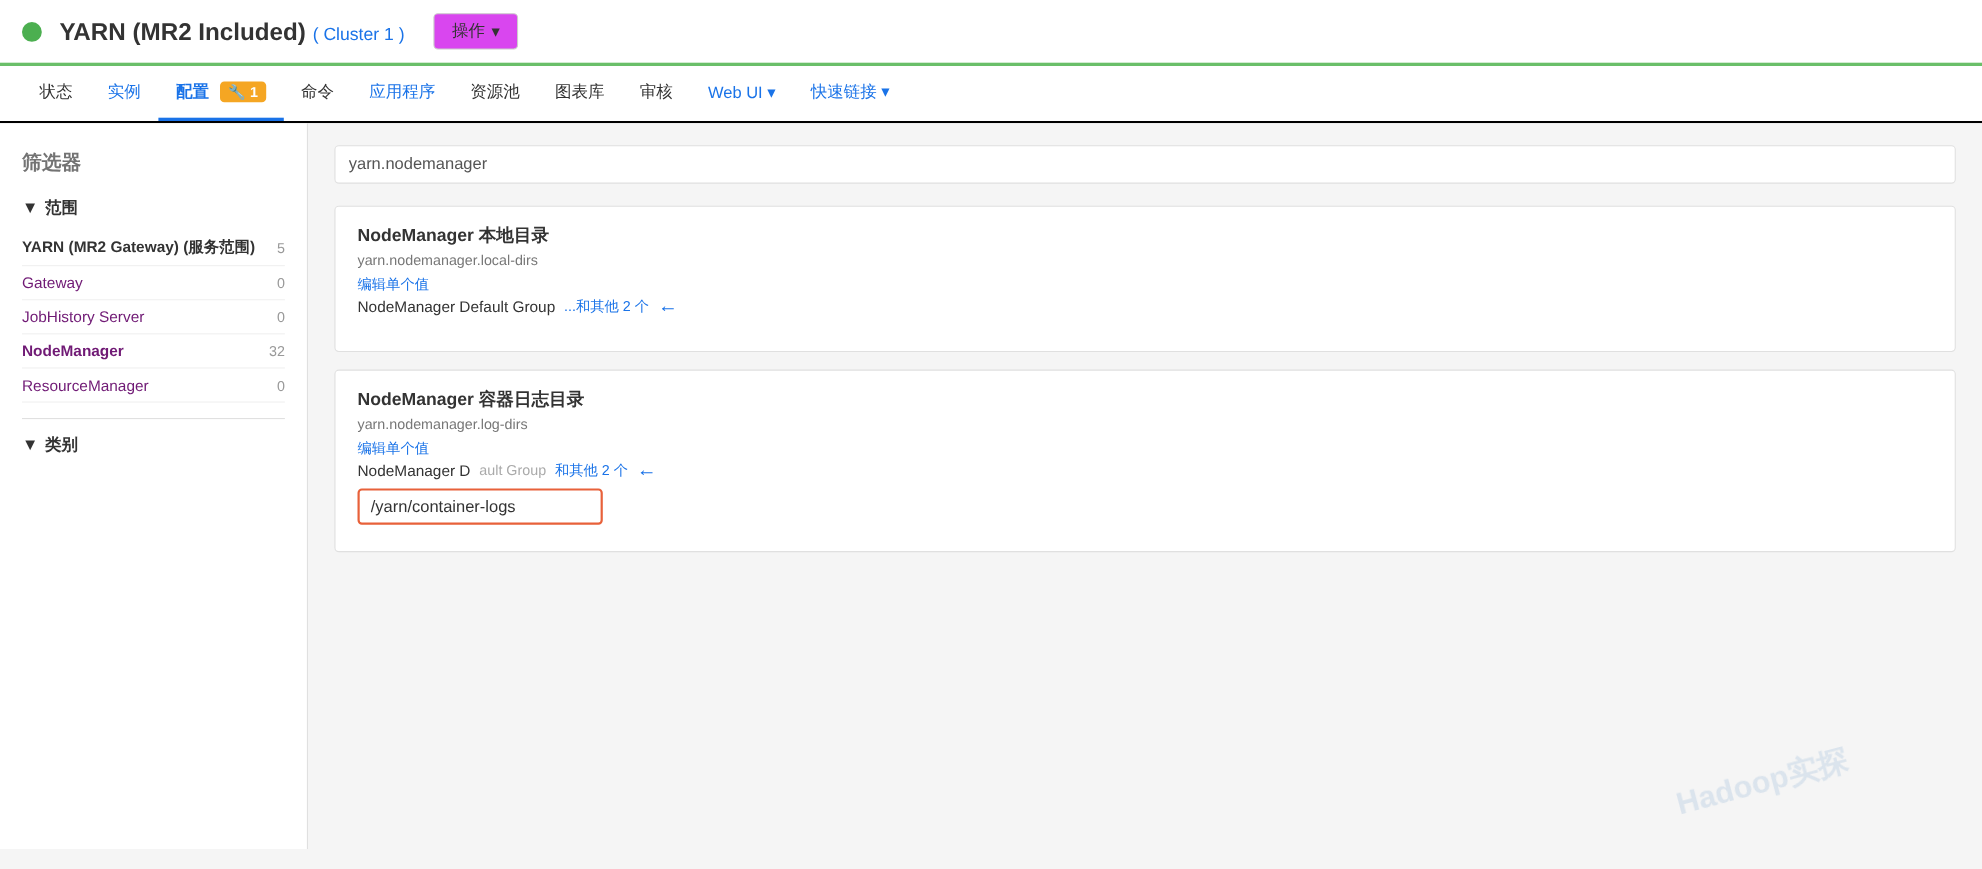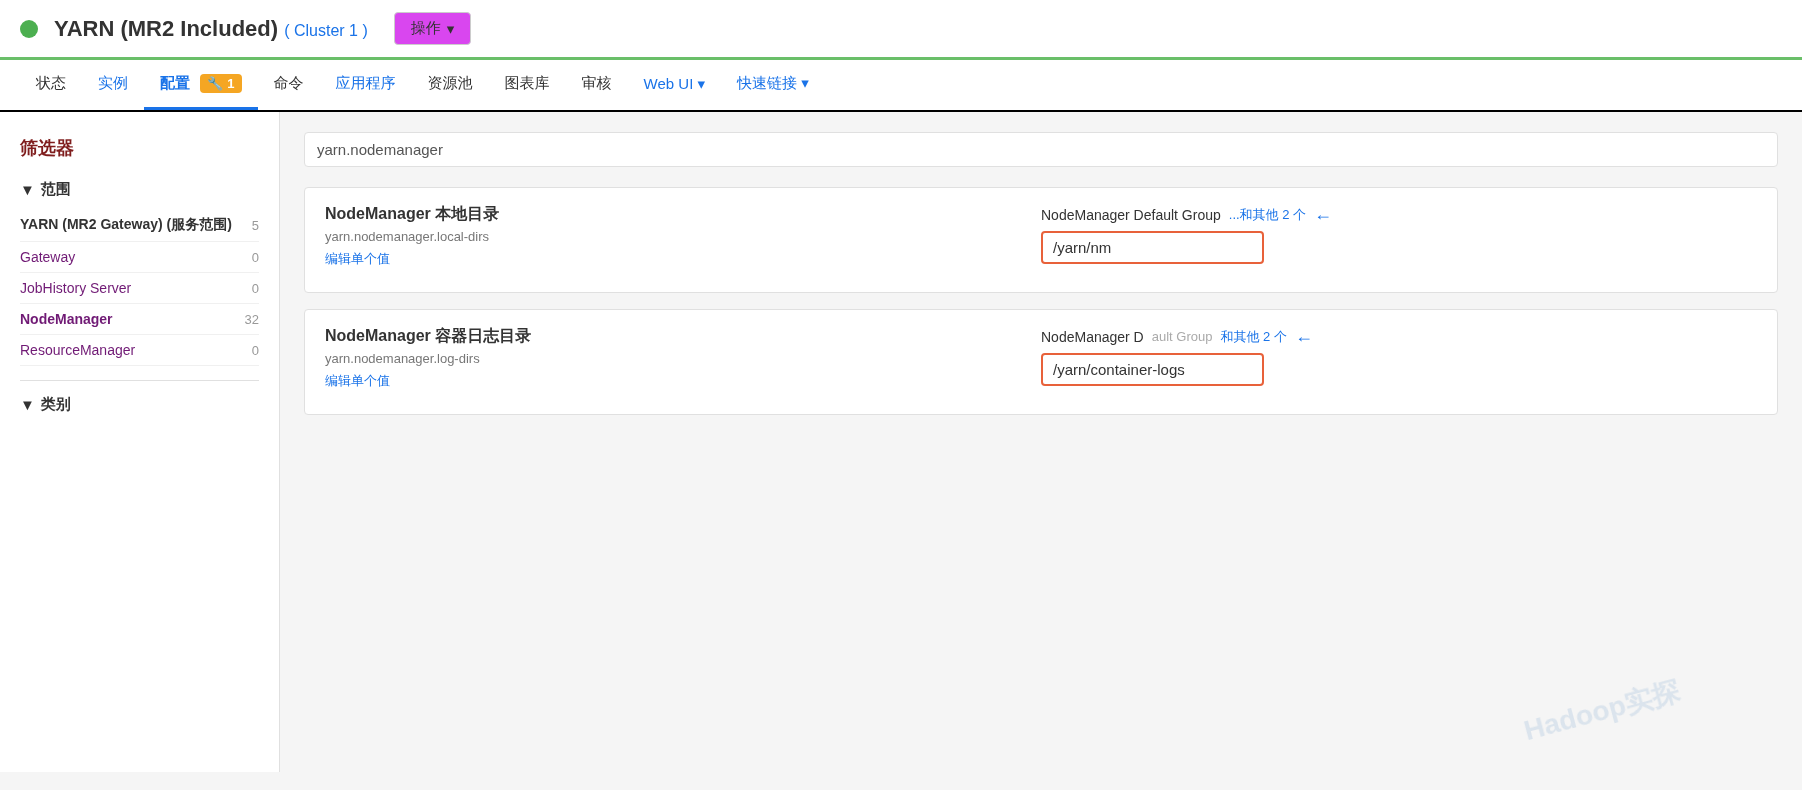--- a/index.html
+++ b/index.html
@@ -91,21 +91,21 @@
     .sidebar {
       width: 280px;
       background: #fff;
       padding: 24px 20px;
       border-right: 1px solid #e0e0e0;
       flex-shrink: 0;
     }
     .sidebar-title {
       font-size: 18px;
       font-weight: bold;
-      color: #7f1d1d;
+      color: #737373;
       margin-bottom: 20px;
     }
     .filter-section-header {
       display: flex;
       align-items: center;
       gap: 6px;
       color: #333;
       font-size: 15px;
       font-weight: bold;
       margin-bottom: 10px;
@@ -167,20 +167,21 @@
       border: 1px solid #e0e0e0;
       border-radius: 4px;
       margin-bottom: 16px;
       padding: 16px 20px;
     }
     .config-row {
       display: flex;
       justify-content: space-between;
       align-items: flex-start;
       margin-bottom: 8px;
+      flex-direction: column;
     }
     .config-left { flex: 1; }
     .config-right { flex: 1; display: flex; flex-direction: column; align-items: flex-start; }
     .config-name {
       font-size: 16px;
       font-weight: bold;
       color: #333;
       margin-bottom: 4px;
     }
     .config-key {
@@ -329,21 +330,20 @@
           <div class="config-name">NodeManager 本地目录</div>
           <div class="config-key">yarn.nodemanager.local-dirs</div>
           <a class="config-edit-link">编辑单个值</a>
         </div>
         <div class="config-right">
           <div class="config-group-label">
             <span>NodeManager Default Group</span>
             <a class="config-group-link">...和其他 2 个</a>
             <span class="config-arrow">←</span>
           </div>
-          <input class="value-input-highlighted" type="text" value="/yarn/nm" style="">
         </div>
       </div>
     </div>
 
     <div class="config-card">
       <div class="config-row">
         <div class="config-left">
           <div class="config-name">NodeManager 容器日志目录</div>
           <div class="config-key">yarn.nodemanager.log-dirs</div>
           <a class="config-edit-link">编辑单个值</a>

